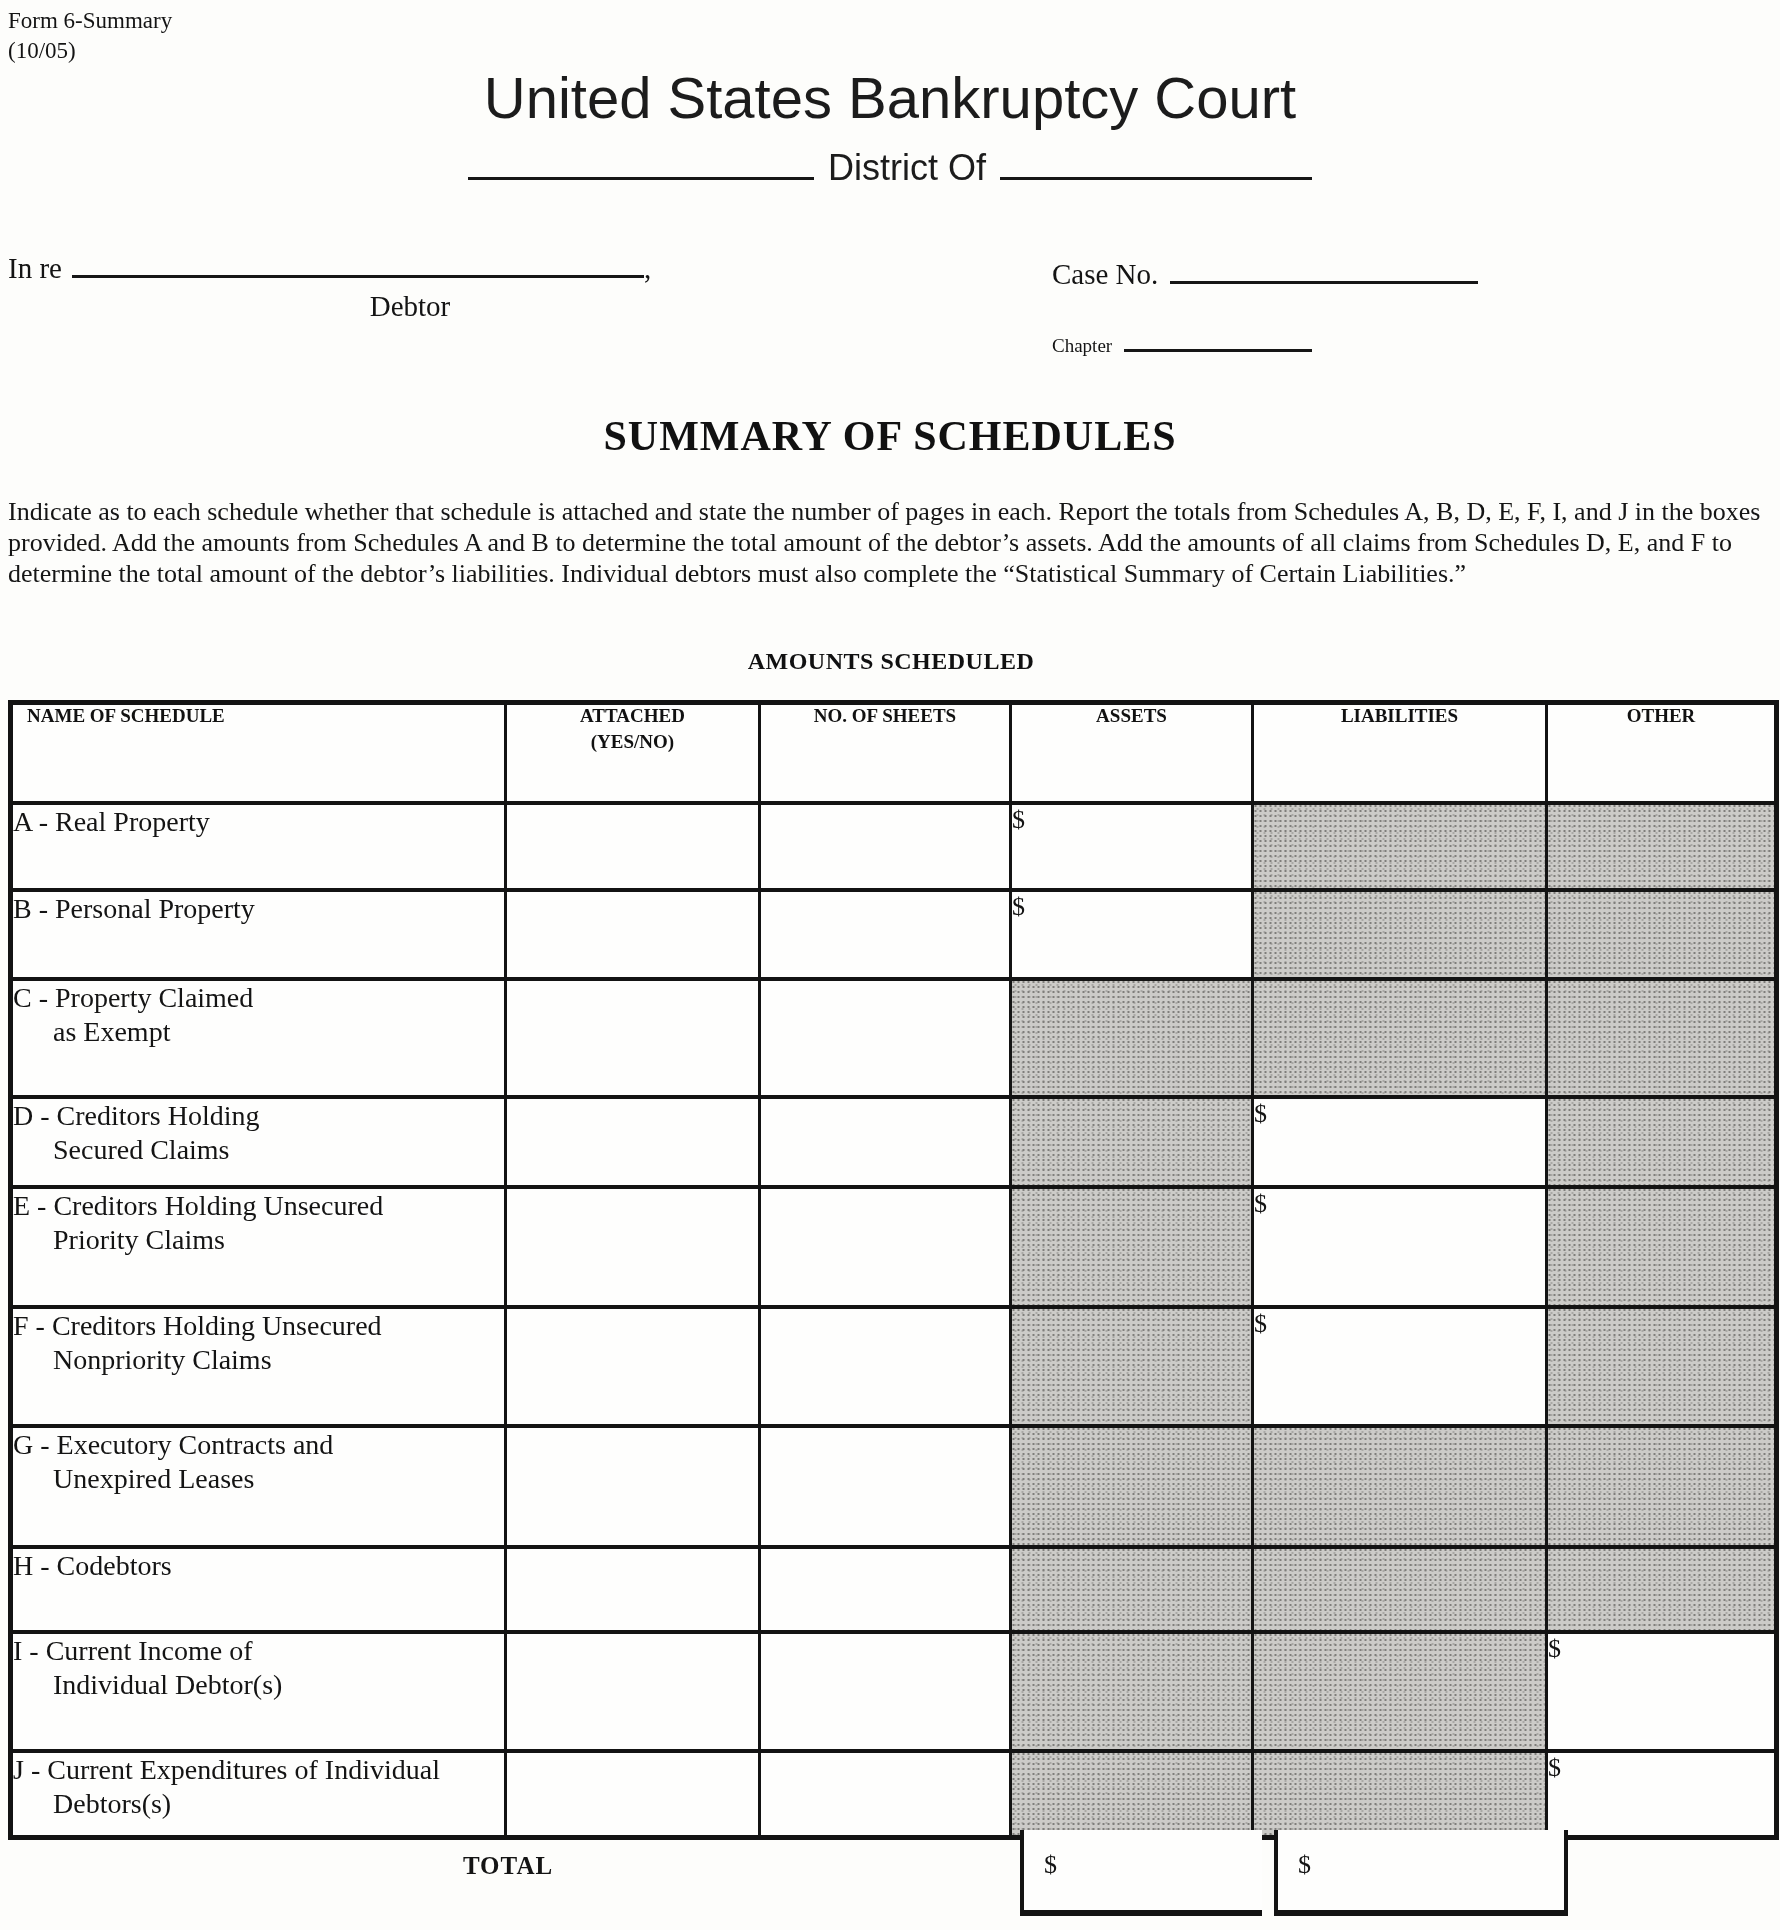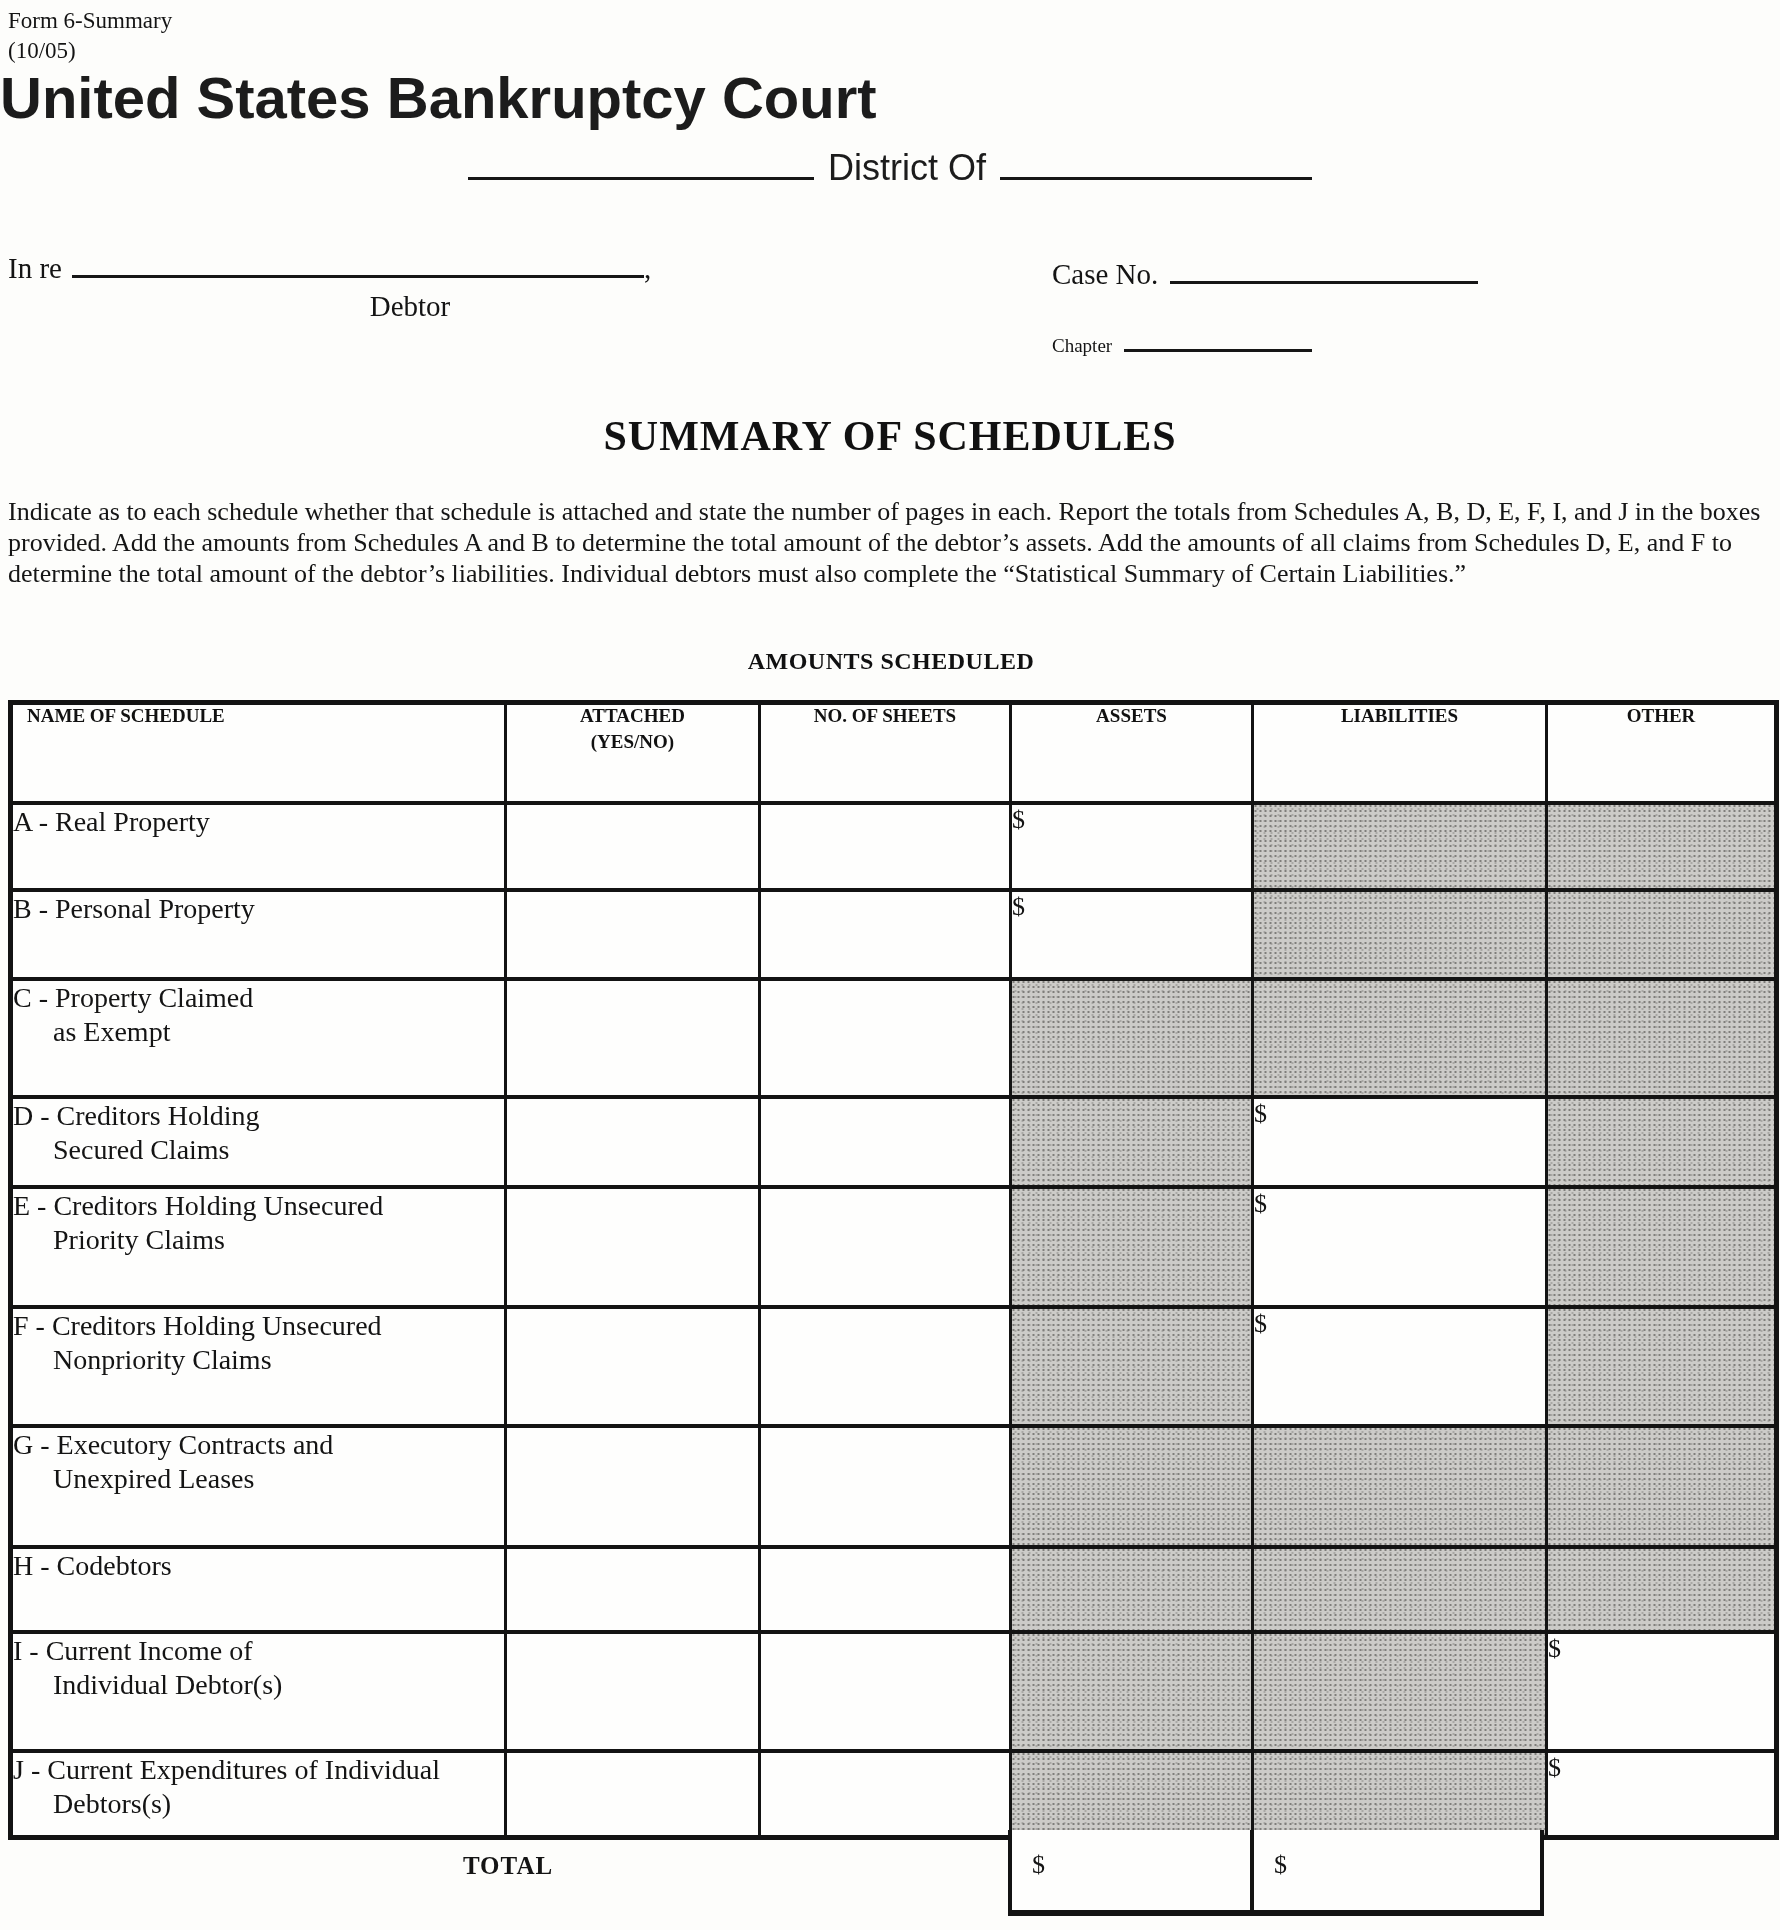--- a/index.html
+++ b/index.html
@@ -11,23 +11,23 @@
     position:relative;
     overflow:hidden;
   }
   .page{position:absolute;inset:0;background:#fdfdfb;}
 
   
   .form-id{position:absolute;left:8px;top:6px;font-size:23px;line-height:1.32;}
 
   
   .court-title{
-    position:absolute;top:64px;left:0;width:1780px;
+    position:absolute;top:64px;left:0;width:1780px;text-align:center;
     font-family:"Liberation Sans","DejaVu Sans",sans-serif;
-    font-size:58px;font-weight:700;letter-spacing:0;color:#1c1c1c;
+    font-size:58px;font-weight:400;letter-spacing:0;color:#1c1c1c;
   }
   .district-line{
     position:absolute;top:146px;left:0;width:1780px;text-align:center;
     font-family:"Liberation Sans","DejaVu Sans",sans-serif;
     font-size:36px;font-weight:500;color:#1c1c1c;
   }
   .blank{display:inline-block;border-bottom:3px solid #161616;height:1em;vertical-align:baseline;}
   .district-line .blank{height:0.85em;}
   .b-left{width:346px;margin-right:14px;}
   .b-right{width:312px;margin-left:14px;}
@@ -91,21 +91,21 @@
 
   .shaded{
     background-color:#cccbc8;
     background-image:
       radial-gradient(circle at 1px 1px,#7f7e7b 0.9px,transparent 1.15px),
       radial-gradient(circle at 3px 4px,#a9a8a5 0.9px,transparent 1.15px);
     background-size:5px 5px,7px 6px;
   }
 
   
-  .total-row{position:absolute;left:8px;top:1830px;width:1766px;height:86px;display:flex;}
+  .total-row{position:absolute;left:8px;top:1830px;width:1766px;height:86px;display:flex;gap:12px;}
   .total-label-zone{
     width:1000px;display:flex;align-items:flex-start;justify-content:center;
     padding-top:22px;box-sizing:border-box;
     font-size:25px;font-weight:bold;letter-spacing:1px;
   }
   .total-box{
     box-sizing:border-box;height:86px;background:#fefefd;
     border:3px solid #131313;border-top:none;border-bottom-width:6px;
     font-size:26px;padding:20px 4px 4px 20px;
   }

